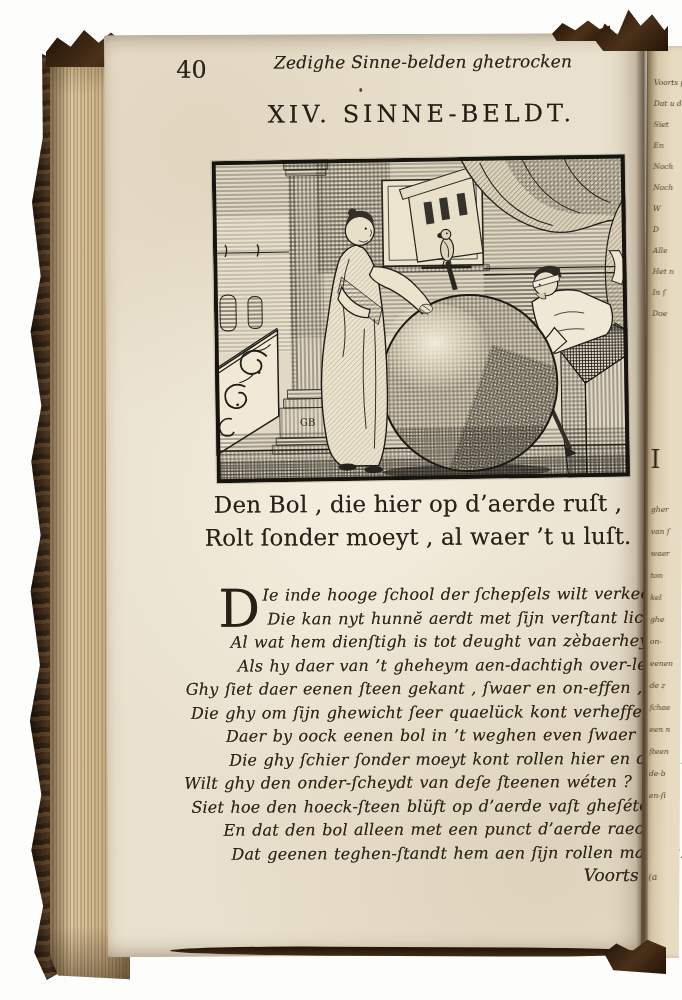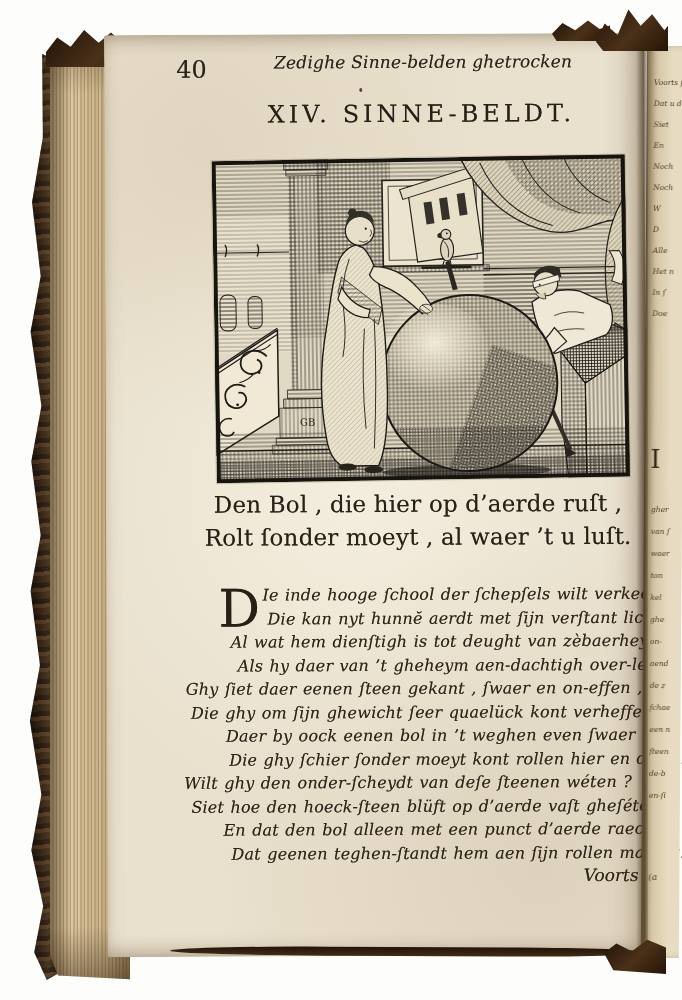--- a/index.html
+++ b/index.html
@@ -333,21 +333,21 @@
       </div>
     <div class="np-dropcap">I</div>
     <div class="frag frag-bottom">
         <div>gher</div>
         <div>van ſ</div>
         <div>waer</div>
         <div>ton</div>
         <div>kel</div>
         <div>ghe</div>
         <div>on-</div>
-        <div>aend</div>
+        <div>eenen</div>
         <div>de z</div>
         <div>ſchae</div>
         <div>een n</div>
         <div>ſteen</div>
         <div>de-b</div>
         <div>en-ſi</div>
       </div>
     <div class="np-sig">(a</div>
   </div>
 

